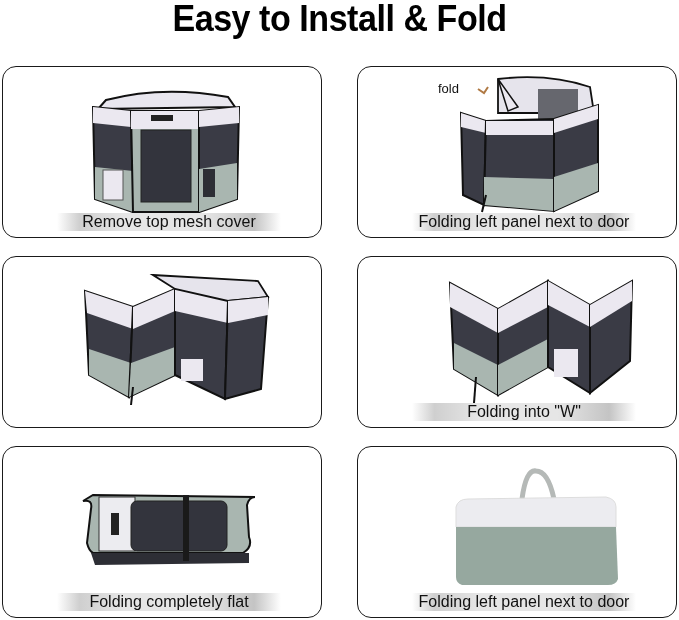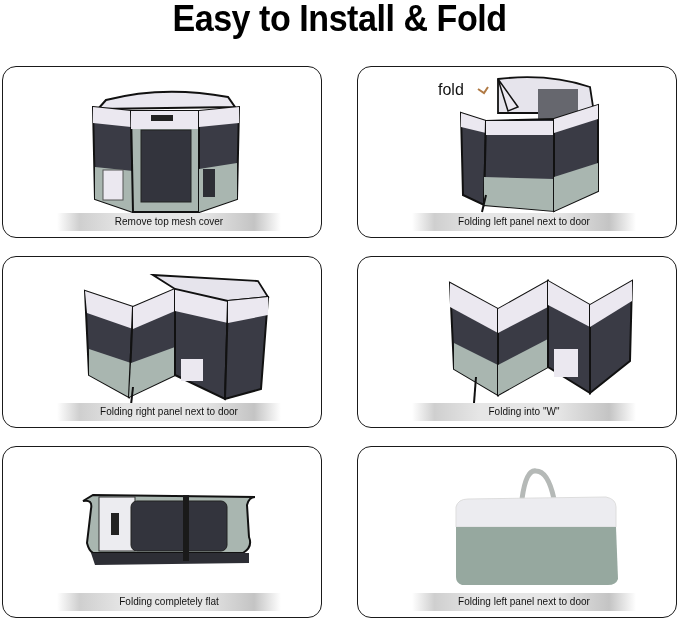--- a/index.html
+++ b/index.html
@@ -18,25 +18,25 @@
   }
   .card.c1 { left: 2px; top: 66px; }
   .card.c2 { left: 357px; top: 66px; }
   .card.c3 { left: 2px; top: 256px; }
   .card.c4 { left: 357px; top: 256px; }
   .card.c5 { left: 2px; top: 446px; padding-left: 37px; }
   .card.c6 { left: 357px; top: 446px; }
   .caption {
     position: absolute; left: 54px; right: 40px; bottom: 6px; height: 18px;
     background: linear-gradient(to right, rgba(255,255,255,0) 0%, #cfcfcf 10%, #e6e6e6 30%, #e6e6e6 65%, #c4c4c4 88%, rgba(255,255,255,0) 100%);
-    text-align: center; font-size: 10px; line-height: 18px; color: #111;
+    text-align: center; font-size: 16px; line-height: 18px; color: #111;
   }
   .scene { position: absolute; left: 0; top: 0; width: 320px; height: 148px; }
   .fold-label {
-    position: absolute; left: 80px; top: 14px; font-size: 16px; color: #111;
+    position: absolute; left: 80px; top: 14px; font-size: 13px; color: #111;
   }
 </style>
 </head>
 <body>
 
 <div class="title">Easy to Install &amp; Fold</div>
 
 <div class="card c1">
   <svg class="scene" viewBox="0 0 320 148">
 
@@ -89,21 +89,20 @@
     <path d="M130 50 L172 32 L172 54 L130 72 Z" fill="#ebe8f0"></path>
     <path d="M128 106 L172 90 L172 118 L126 140 Z" fill="#a9b6b0"></path>
     <path d="M172 32 L225 44 L222 142 L172 118 Z" fill="#3a3b45" stroke="#111" stroke-width="2"></path>
     <path d="M172 32 L225 44 L225 66 L172 54 Z" fill="#ebe8f0"></path>
     <rect x="178" y="102" width="22" height="22" fill="#ebe8f0"></rect>
     <path d="M150 18 L255 24 L265 40 L225 44 L172 32 Z" fill="#e6e4ec" stroke="#111" stroke-width="1.8"></path>
     <path d="M225 44 L265 40 L258 132 L222 142 Z" fill="#3a3b45" stroke="#111" stroke-width="2"></path>
     <path d="M225 44 L265 40 L265 58 L225 66 Z" fill="#ebe8f0"></path>
     <path d="M130 130 L128 148" stroke="#111" stroke-width="2"></path>
   </svg>
-  <div class="caption">Folding right panel next to door</div>
 </div>
 
 <div class="card c4">
   <svg class="scene" viewBox="0 0 320 148">
     <path d="M92 26 L140 52 L140 138 L96 112 Z" fill="#3a3b45" stroke="#111" stroke-width="2"></path>
     <path d="M92 26 L140 52 L140 76 L92 50 Z" fill="#ebe8f0"></path>
     <path d="M96 86 L140 108 L140 138 L96 112 Z" fill="#a9b6b0"></path>
     <path d="M140 52 L190 24 L190 110 L140 138 Z" fill="#3a3b45" stroke="#111" stroke-width="2"></path>
     <path d="M140 52 L190 24 L190 50 L140 76 Z" fill="#ebe8f0"></path>
     <path d="M140 108 L190 82 L190 110 L140 138 Z" fill="#a9b6b0"></path>

